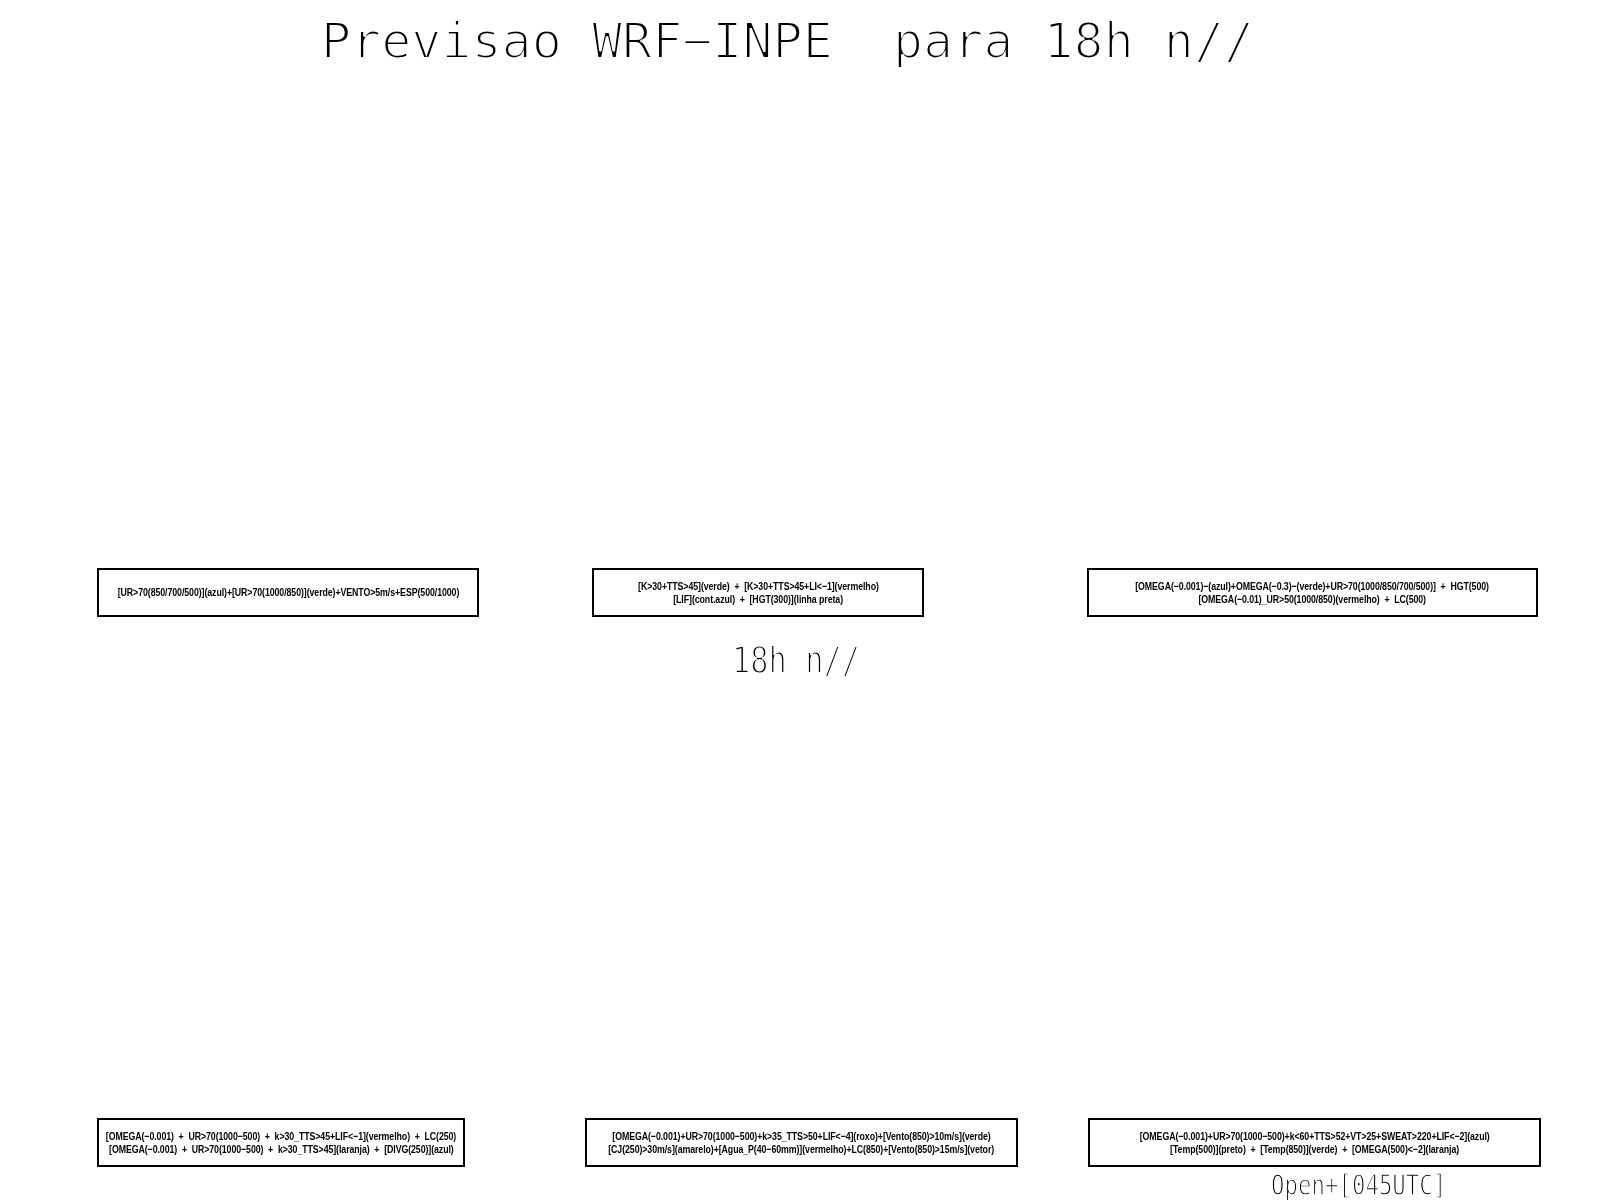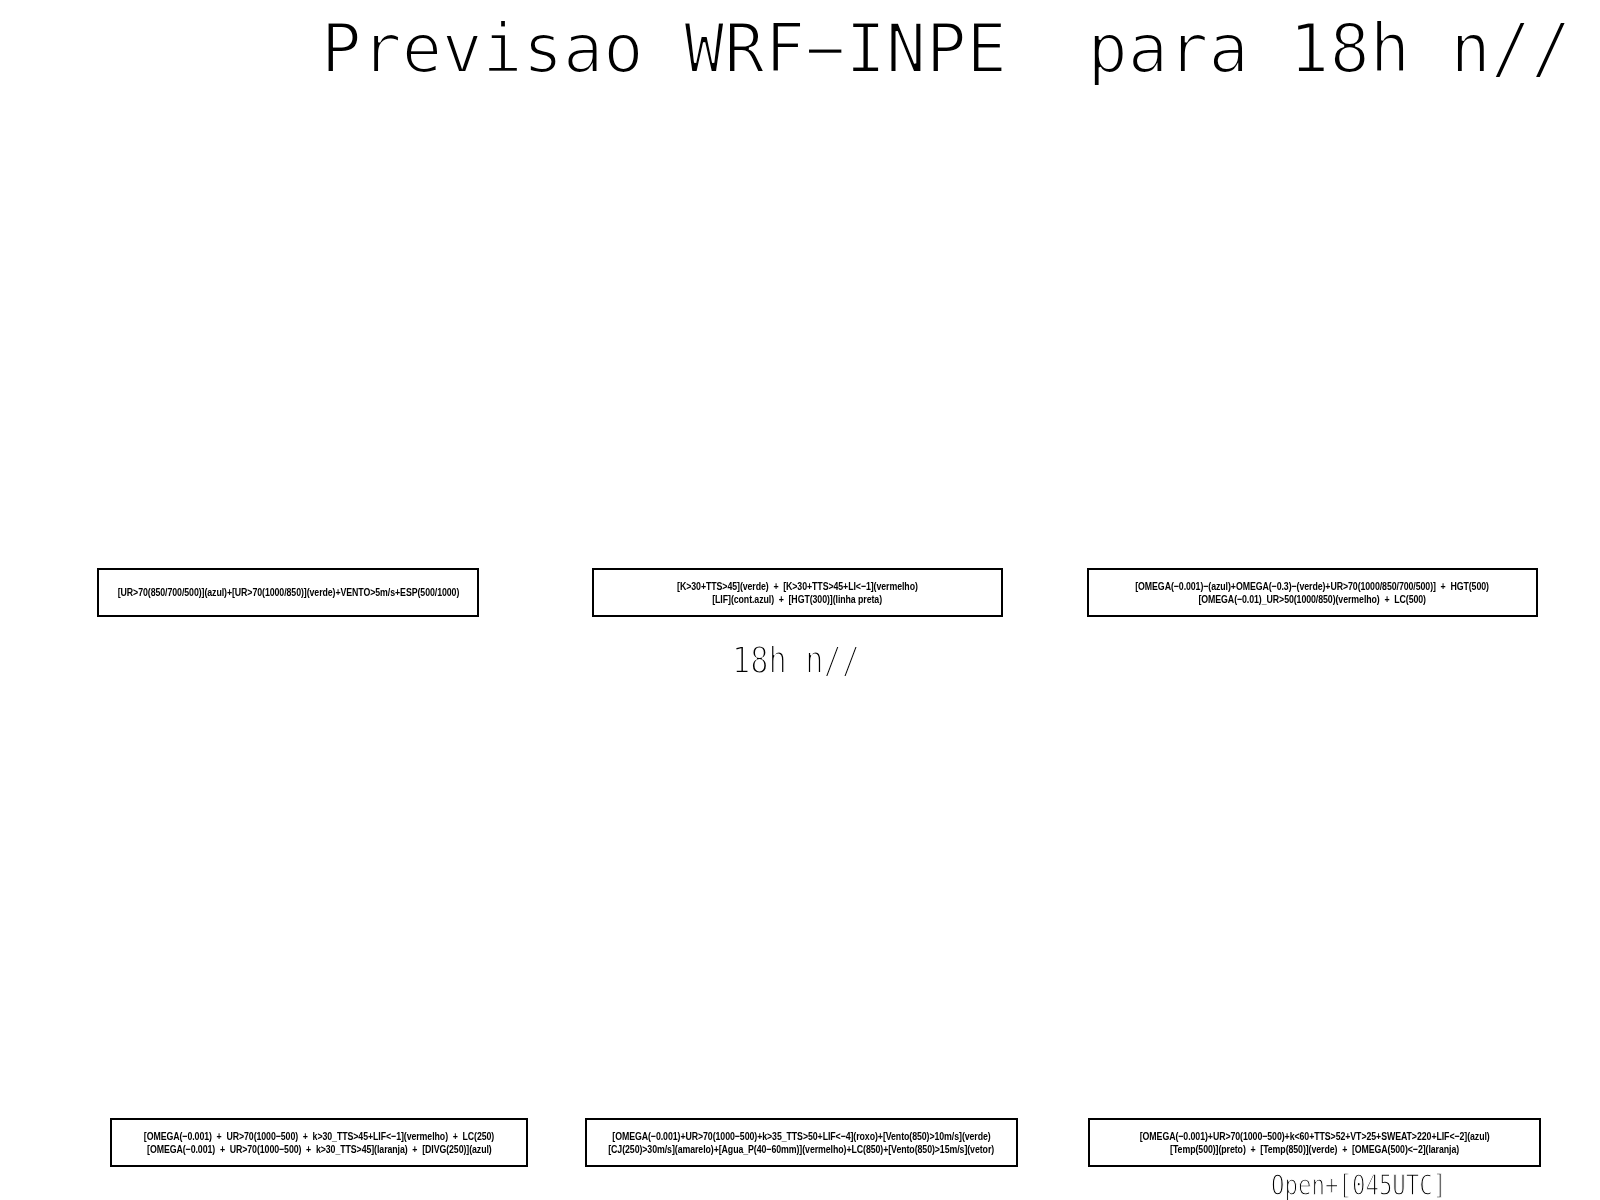--- a/index.html
+++ b/index.html
@@ -13,21 +13,21 @@
     position:absolute;
     font-family:"DejaVu Sans Mono",monospace;
     font-weight:normal;
     color:#000000;
     white-space:pre;
     line-height:1;
     -webkit-text-stroke:2.2px #ffffff; 
   }
   .page-title{
     left:321px;top:16px;
-    font-size:67px;
+    font-size:50px;
   }
   .center-label{
     left:732px;top:641px;
     font-size:38px;
     -webkit-text-stroke:1.8px #ffffff;
     transform:scaleX(0.8);
     transform-origin:0 0;
   }
   .footer-label{
     left:1271px;top:1172px;
@@ -55,23 +55,23 @@
     font-weight:bold;
     font-size:11px;
     line-height:13px;
     letter-spacing:-0.1px;
     white-space:pre;
     color:#000000;
     transform:scaleX(0.8);
     transform-origin:center center;
   }
   .box-top-left     {left:97px;  top:568px; width:382px;}
-  .box-top-center   {left:592px; top:568px; width:411px;}
+  .box-top-center   {left:592px; top:568px; width:332px;}
   .box-top-right    {left:1087px;top:568px; width:451px;}
-  .box-bottom-left  {left:110px;  top:1118px;width:418px;text-align:right;}
+  .box-bottom-left  {left:97px;  top:1118px;width:368px;text-align:right;}
   .box-bottom-center{left:585px; top:1118px;width:433px;}
   .box-bottom-right {left:1088px;top:1118px;width:453px;}
 </style>
 </head>
 <body>
 
 <div class="plot-text page-title">Previsao WRF−INPE  para 18h n//</div>
 
 <div class="legend-box box-top-left">
   <div class="legend-line">[UR&gt;70(850/700/500)](azul)+[UR&gt;70(1000/850)](verde)+VENTO&gt;5m/s+ESP(500/1000)</div>

